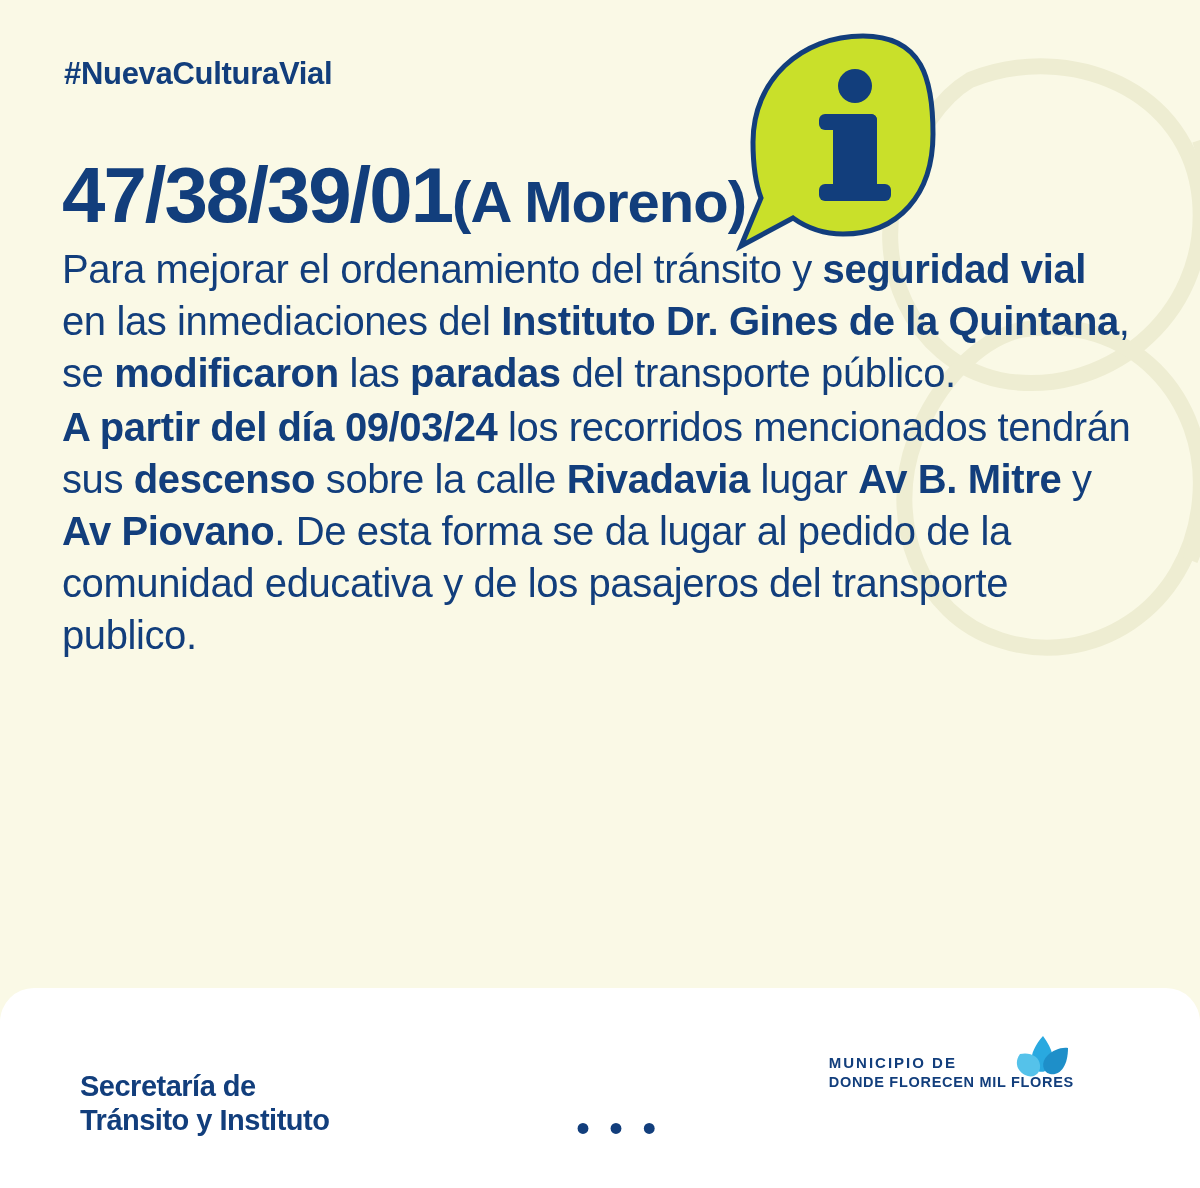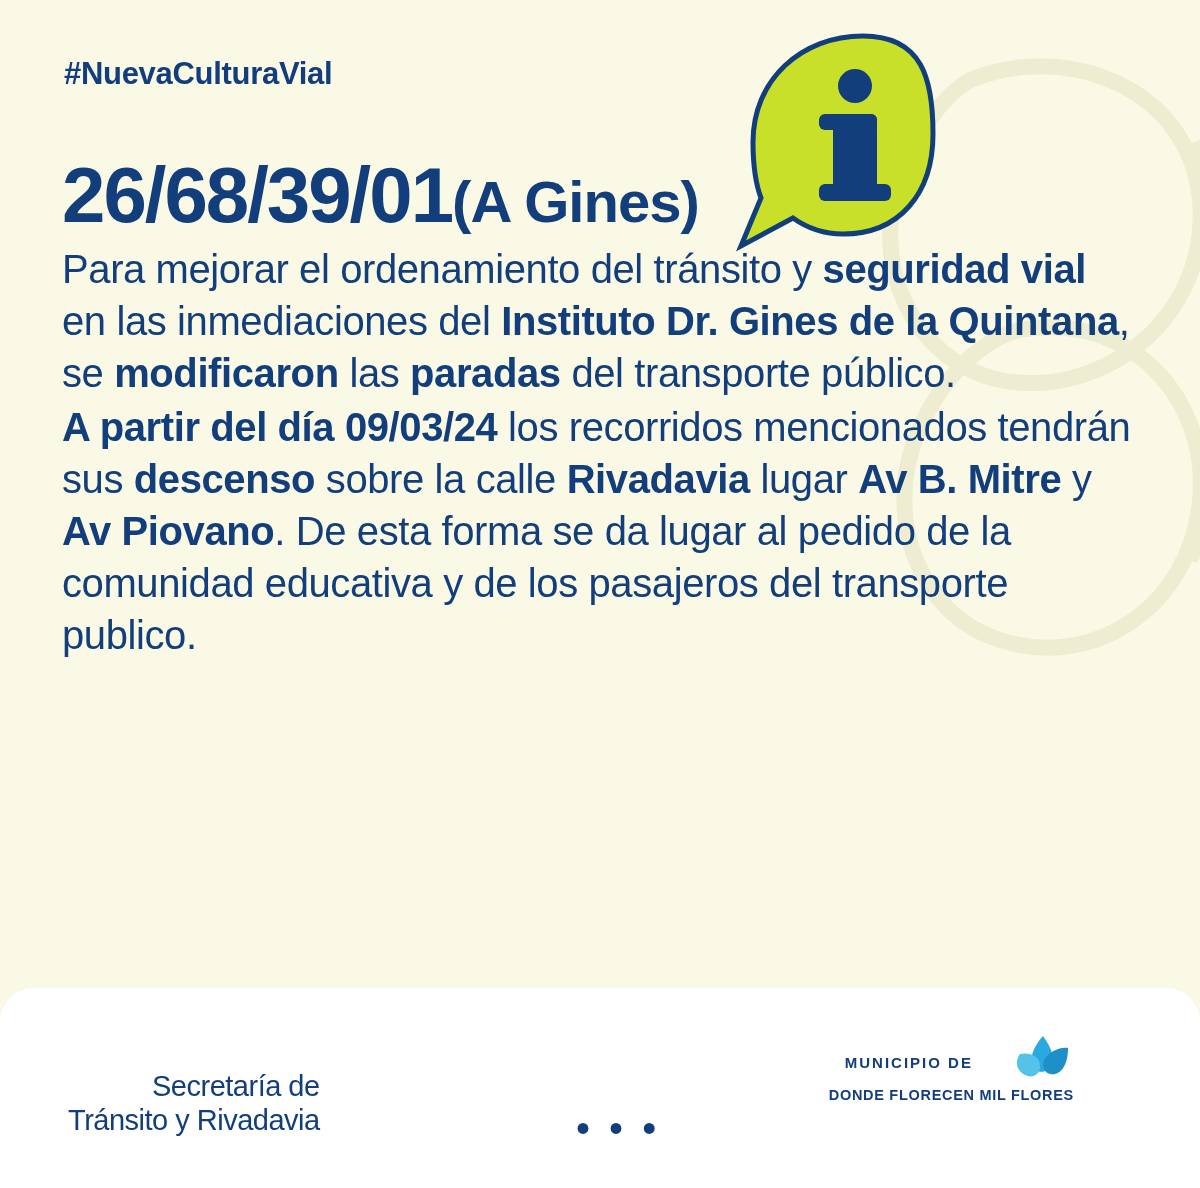--- a/index.html
+++ b/index.html
@@ -99,28 +99,27 @@
     border-top-right-radius: 34px;
     z-index: 5;
   }
   .footer-inner {
     position: relative;
     width: 100%;
     height: 100%;
   }
   .secretaria {
     position: absolute;
-    left: 68px;
+    left: 80px;
     top: 82px;
     color: #123e7c;
     font-size: 29px;
-    font-weight: normal;
+    font-weight: bold;
     line-height: 1.16;
     letter-spacing: -0.5px;
-    text-align: right;
   }
   .dots {
     position: absolute;
     left: 576px;
     top: 120px;
     color: #123e7c;
     font-size: 40px;
     letter-spacing: 4px;
     line-height: 1;
   }
@@ -128,33 +127,33 @@
     position: absolute;
     right: 126px;
     top: 66px;
     text-align: left;
     color: #123e7c;
   }
   .muni-top {
     font-size: 15px;
     font-weight: bold;
     letter-spacing: 2px;
-    margin-left: 16px;
+    margin-left: 0;
   }
   .muni-name {
     font-size: 52px;
     font-weight: bold;
     line-height: 0.92;
     letter-spacing: -1px;
   }
   .muni-slogan {
     font-size: 14.5px;
     font-weight: bold;
     letter-spacing: 0.7px;
-    margin-top: 16px;
+    margin-top: 3px;
   }
   .muni-flower {
     position: absolute;
     right: 120px;
     top: 46px;
     width: 74px;
     height: 64px;
   }
 </style>
 </head>
@@ -179,35 +178,35 @@
   <div class="content">
 
     <div class="hashtag">#NuevaCulturaVial</div>
 
     <div class="subtitle">
       <br>
     </div>
 
     <div class="headline">
       <span class="line2">
-        <span>26/68/39/01</span><span class="paren">(A Gines)</span>
+        <span>47/38/39/01</span><span class="paren">(A Moreno)</span>
       </span>
     </div>
 
     <div class="body-text">
       <p><span>Para mejorar el ordenamiento del tránsito y </span><b>seguridad vial</b><span> en las inmediaciones del </span><b>Instituto Dr. Gines de la Quintana</b><span>,  se </span><b>modificaron</b><span> las </span><b>paradas</b><span> del transporte público.</span></p>
       <p><b>A partir del día 09/03/24</b><span> los recorridos mencionados tendrán sus </span><b>descenso</b><span> sobre la calle </span><b>Rivadavia</b><span> lugar </span><b>Av B. Mitre</b><span> y </span><b>Av Piovano</b><span>. De esta forma se da lugar al pedido de la comunidad educativa y de los pasajeros del transporte publico.</span></p>
     </div>
   </div>
 
   <div class="footer">
     <div class="footer-inner">
       <div class="secretaria">
         <span>Secretaría de</span><br>
-        <span>Tránsito y Rivadavia</span>
+        <span>Tránsito y Instituto</span>
       </div>
 
       <div class="dots">• • •</div>
 
       <svg class="muni-flower" viewBox="0 0 74 64">
         <path d="M37 2 C47 16 50 26 43 34 C37 41 28 38 26 29 C24 20 30 10 37 2 Z" fill="#29a9e0"></path>
         <path d="M62 14 C62 32 54 42 44 40 C36 38 35 28 41 22 C47 16 55 13 62 14 Z" fill="#1e8fc9"></path>
         <path d="M14 20 C24 18 33 22 34 31 C35 40 27 45 19 41 C11 37 8 28 14 20 Z" fill="#55c2ea"></path>
       </svg>
 

